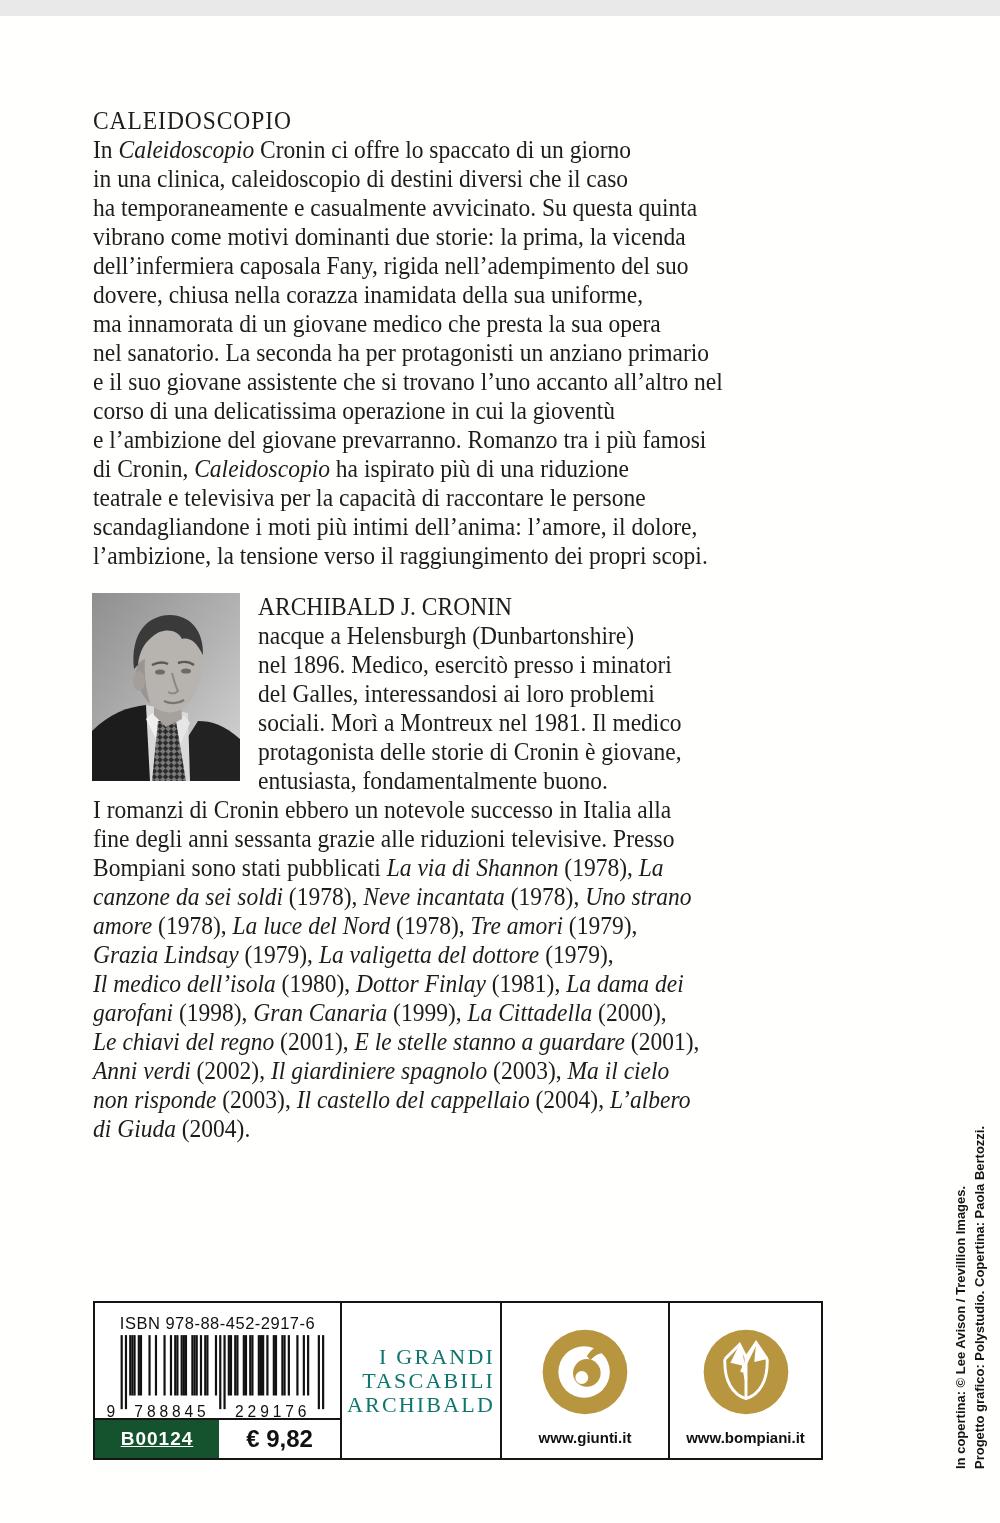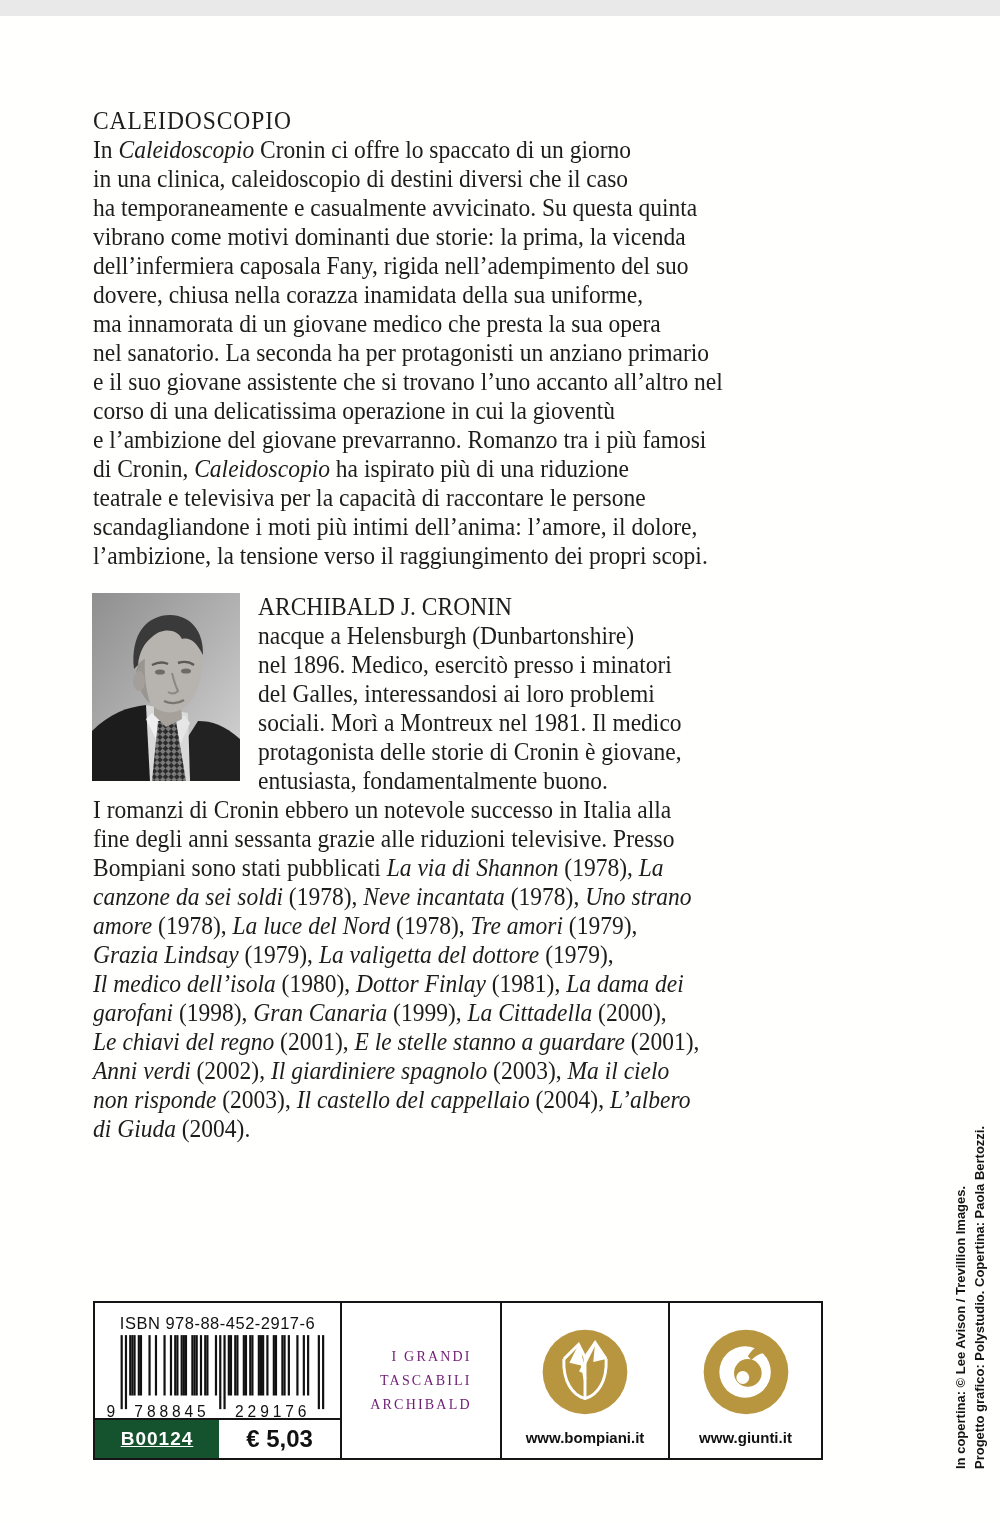--- a/index.html
+++ b/index.html
@@ -32,22 +32,22 @@
         letter-spacing:4px;fill:#111;}
   .c1-bottom{position:absolute;left:0;right:0;bottom:0;height:38px;
         border-top:2px solid #151515;display:flex;align-items:stretch;}
   .code-badge{width:124px;background:#14532d;color:#fff;display:flex;align-items:center;
         justify-content:center;font:bold 19px "Liberation Sans","DejaVu Sans",sans-serif;
         letter-spacing:1px;text-decoration:underline;}
   .price{flex:1;display:flex;align-items:center;justify-content:center;
         font:bold 24px "Liberation Sans","DejaVu Sans",sans-serif;color:#111;}
 
   .series-cell{display:flex;align-items:center;justify-content:center;}
-  .series-block .series-line{font-size:14px;line-height:24px;letter-spacing:2.2px;
-        white-space:nowrap;color:#701a75;}
+  .series-block .series-line{font-size:22px;line-height:24px;letter-spacing:2.2px;
+        white-space:nowrap;color:#0f766e;}
 
   .pub-cell{display:flex;flex-direction:column;align-items:center;padding-top:23px;}
   .pub-logo{width:92px;height:92px;}
   .pub-url{margin-top:auto;margin-bottom:12px;
         font:bold 15px "Liberation Sans","DejaVu Sans",sans-serif;color:#111;}
 
   
   .credits{position:absolute;left:951px;top:1453px;width:360px;
         transform:rotate(-90deg);transform-origin:0 0;}
   .credit-line{font:bold 13px "Liberation Sans","DejaVu Sans",sans-serif;
@@ -196,59 +196,59 @@
           <rect x="187.00" y="0" width="2.25" height="62"></rect>
           <rect x="191.40" y="0" width="2.25" height="62"></rect>
           <rect x="202.40" y="0" width="2.25" height="76"></rect>
           <rect x="206.80" y="0" width="2.25" height="76"></rect>
           <text x="-8" y="84" text-anchor="middle">9</text>
           <text x="52.8" y="84" text-anchor="middle">788845</text>
           <text x="156.2" y="84" text-anchor="middle">229176</text>
         </svg>
       <div class="c1-bottom">
         <div class="code-badge">B00124</div>
-        <div class="price">€ 5,03</div>
+        <div class="price">€ 9,82</div>
       </div>
     </div>
 
     <div class="cell series-cell">
       <div class="series-block">
           <div class="series-line">I GRANDI</div>
           <div class="series-line">TASCABILI</div>
           <div class="series-line">ARCHIBALD</div>
         </div>
+    </div>
+
+    <div class="cell pub-cell">
+      <svg class="pub-logo" viewBox="0 0 100 100" xmlns="http://www.w3.org/2000/svg">
+        <circle cx="50" cy="50" r="46" fill="#b8953f"></circle>
+        <circle cx="49" cy="50" r="28" fill="#ffffff"></circle>
+        <circle cx="52" cy="51" r="15" fill="#b8953f"></circle>
+        <circle cx="46.5" cy="56" r="7" fill="#ffffff"></circle>
+        <path d="M56,37 C62,31 68,28 76,30 L70,19 C62,21 56,26 52,33 Z" fill="#b8953f"></path>
+      </svg>
+      <div class="pub-url">www.giunti.it</div>
     </div>
 
     <div class="cell pub-cell">
       <svg class="pub-logo" viewBox="0 0 100 100" xmlns="http://www.w3.org/2000/svg">
         <circle cx="50" cy="50" r="46" fill="#b8953f"></circle>
         <g stroke="#ffffff" stroke-width="3.2" fill="none" stroke-linejoin="miter">
           <path d="M27,36 C26,60 36,75 50,79 C64,75 74,60 73,36"></path>
           <path d="M27,36 L43,20 L50,34 L61,18 L73,36"></path>
           <path d="M50,79 L50,34"></path>
           <path d="M43,20 L50,58"></path>
           <path d="M61,18 L45,50"></path>
         </g>
         <path d="M61,18 L73,36 L59,39 Z" fill="#ffffff"></path>
         <path d="M43,20 L33,40 L46,43 Z" fill="#ffffff"></path>
       </svg>
       <div class="pub-url">www.bompiani.it</div>
     </div>
 
-    <div class="cell pub-cell">
-      <svg class="pub-logo" viewBox="0 0 100 100" xmlns="http://www.w3.org/2000/svg">
-        <circle cx="50" cy="50" r="46" fill="#b8953f"></circle>
-        <circle cx="49" cy="50" r="28" fill="#ffffff"></circle>
-        <circle cx="52" cy="51" r="15" fill="#b8953f"></circle>
-        <circle cx="46.5" cy="56" r="7" fill="#ffffff"></circle>
-        <path d="M56,37 C62,31 68,28 76,30 L70,19 C62,21 56,26 52,33 Z" fill="#b8953f"></path>
-      </svg>
-      <div class="pub-url">www.giunti.it</div>
-    </div>
-
   </section>
 
   <div class="credits">
       <div class="credit-line">In copertina: © Lee Avison / Trevillion Images.</div>
       <div class="credit-line">Progetto grafico: Polystudio. Copertina: Paola Bertozzi.</div>
     </div>
 
 </div>
 
 </body></html>

